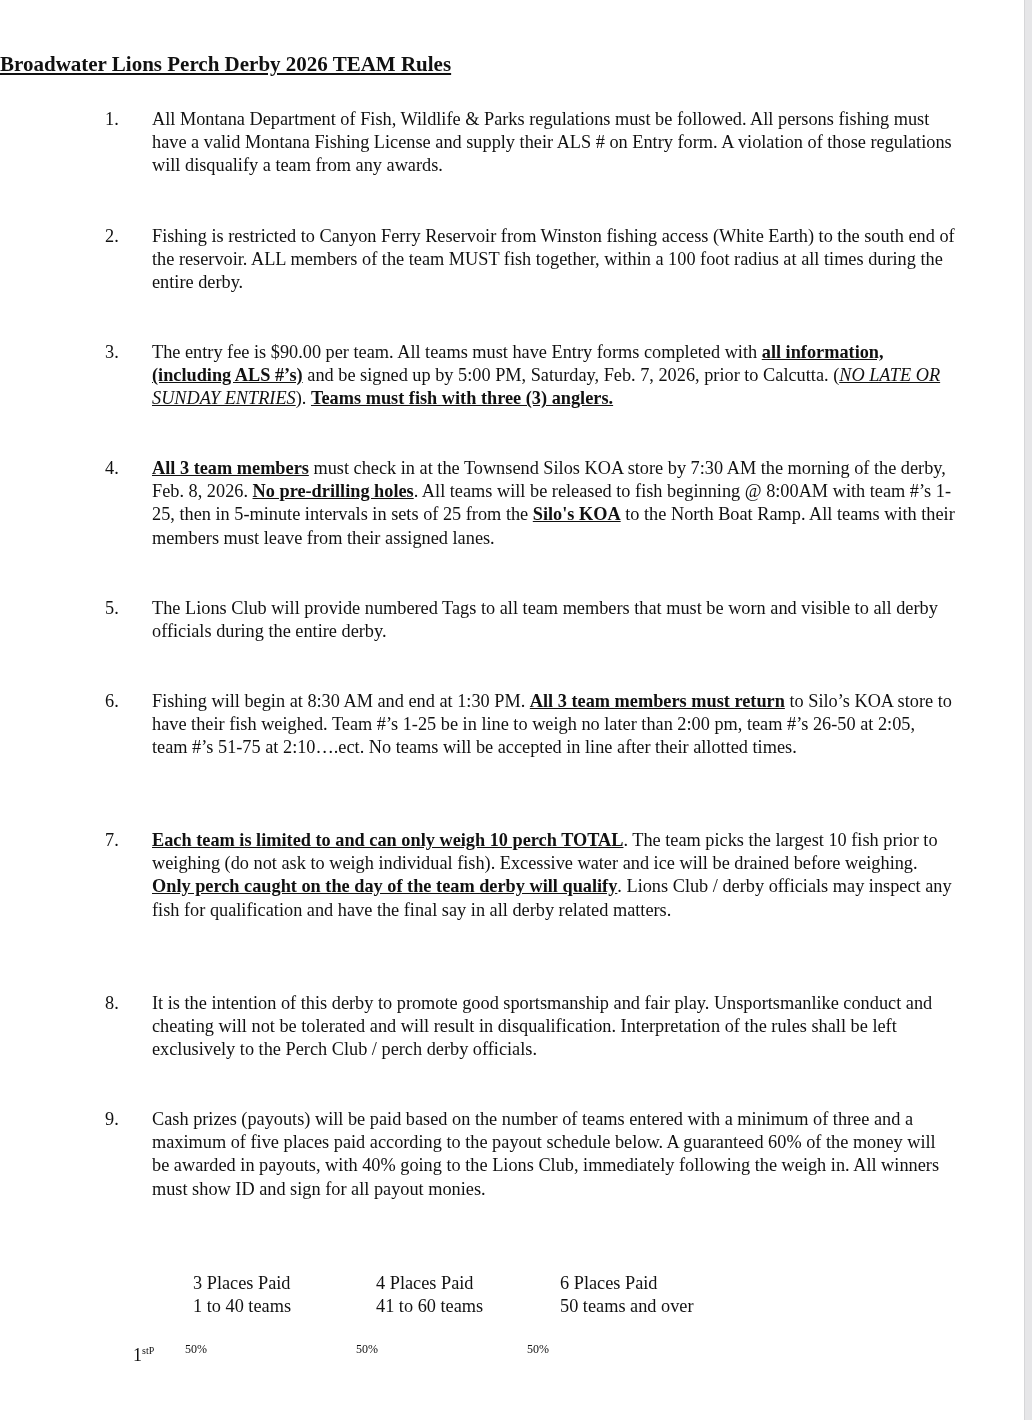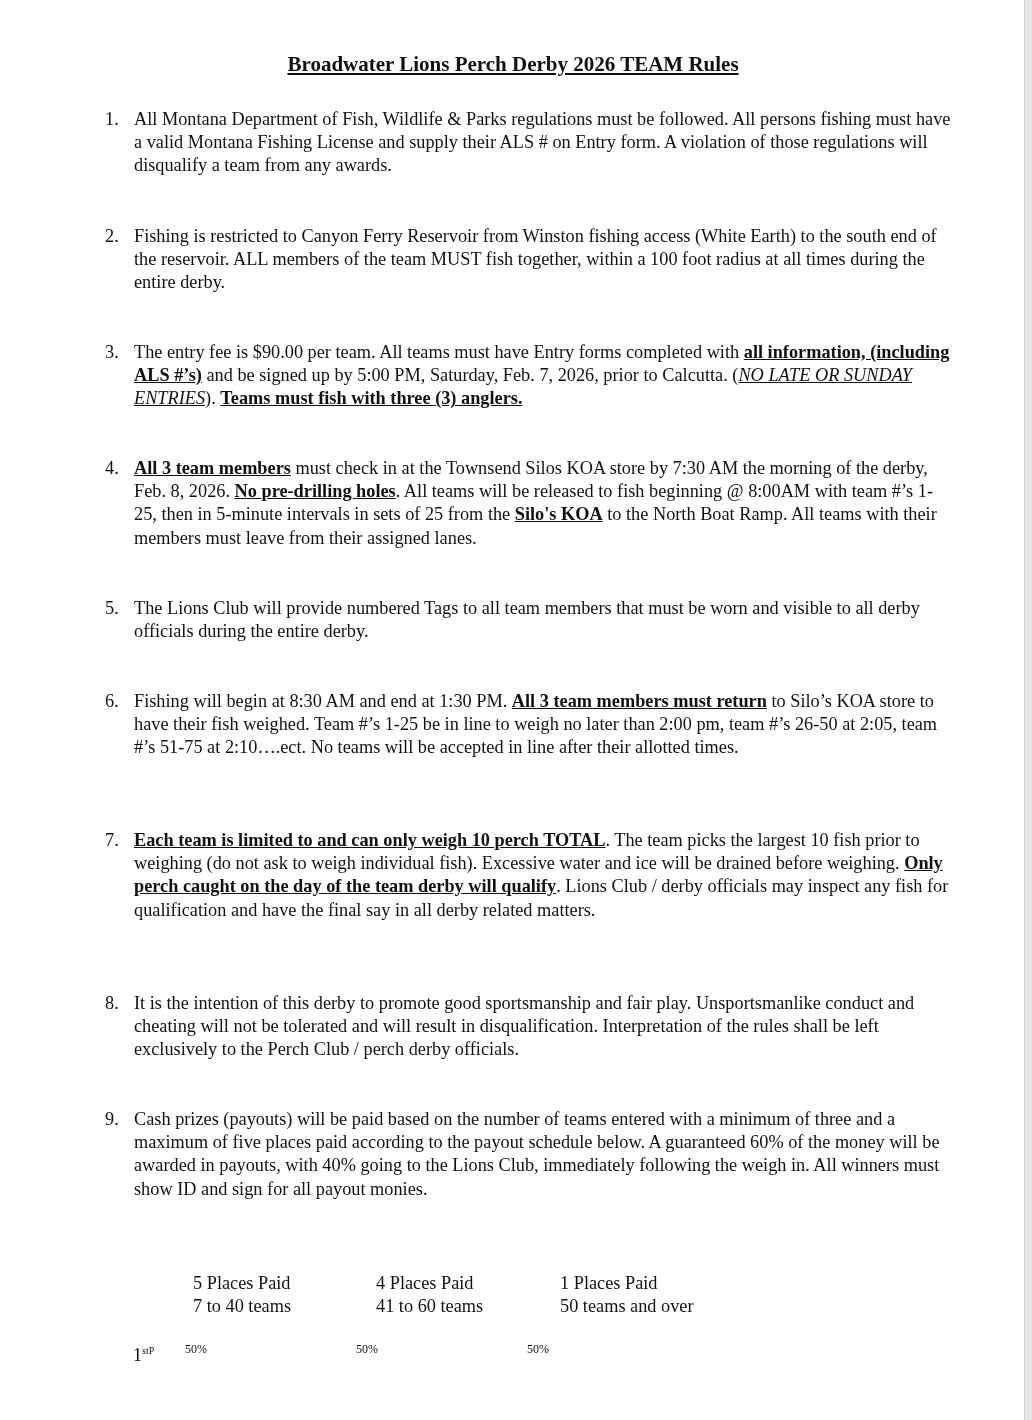--- a/index.html
+++ b/index.html
@@ -2,26 +2,26 @@
 <html><head>
 <meta charset="utf-8">
 <style>
   html, body { margin: 0; padding: 0; }
   body {
     width: 1032px; height: 1420px; background: #ffffff; position: relative; overflow: hidden;
     font-family: "Liberation Serif", "DejaVu Serif", serif; color: #111;
   }
   .edge { position: absolute; right: 0; top: 0; width: 7px; height: 1420px; background: #e6e6e8; border-left: 1px solid #d6d6d8; }
   .title {
-    position: absolute; left: 0; width: 1026px; top: 52px; text-align: center;
+    position: absolute; left: 0; width: 1026px; top: 52px; text-align: left;
     font-size: 21px; font-weight: bold; text-decoration: underline;
   }
   .rule { position: absolute; left: 105px; width: 850px; font-size: 18.3px; line-height: 23.2px; }
   .rule .num { position: absolute; left: 0; top: 0; width: 28px; }
-  .rule .txt { margin-left: 29px; }
+  .rule .txt { margin-left: 47px; }
   .b { font-weight: bold; text-decoration: underline; }
   .u { text-decoration: underline; }
   .i { font-style: italic; }
   .ph { position: absolute; font-size: 18.3px; line-height: 23.2px; }
   .pct { position: absolute; font-size: 12px; top: 1342px; }
   .place { position: absolute; left: 133px; top: 1345px; font-size: 18px; font-family: Liberation Serif, serif; }
   .place sup { font-size: 10px; vertical-align: 7px; }
 </style>
 </head>
 <body>
@@ -64,29 +64,29 @@
       <div class="txt"><span>It is the intention of this derby to promote good sportsmanship and fair play.  Unsportsmanlike conduct and cheating will not be tolerated and will result in disqualification.  Interpretation of the rules shall be left exclusively to the Perch Club / perch derby officials.</span></div>
     </div>
   <div class="rule" style="top:1108px">
       <span class="num">9.</span>
       <div class="txt"><span>Cash prizes (payouts) will be paid based on the number of teams entered with a minimum of three and a maximum of five places paid according to the payout schedule below.  A guaranteed 60% of the money will be awarded in payouts, with 40% going to the Lions Club, immediately following the weigh in.  All winners must show ID and sign for all payout monies.</span></div>
     </div>
 </div>
 
 <div>
   <div class="ph" style="left:193px; top:1272px">
-    <div>5 Places Paid</div>
-    <div>7 to 40 teams</div>
+    <div>3 Places Paid</div>
+    <div>1 to 40 teams</div>
   </div>
   <div class="ph" style="left:376px; top:1272px">
     <div>4 Places Paid</div>
     <div>41 to 60 teams</div>
   </div>
   <div class="ph" style="left:560px; top:1272px">
-    <div>1 Places Paid</div>
+    <div>6 Places Paid</div>
     <div>50 teams and over</div>
   </div>
 
   <div class="place"><span>1</span><sup>stP</sup></div>
   <div class="pct" style="left:185px">50%</div>
   <div class="pct" style="left:356px">50%</div>
   <div class="pct" style="left:527px">50%</div>
 </div>
 
 </body></html>

